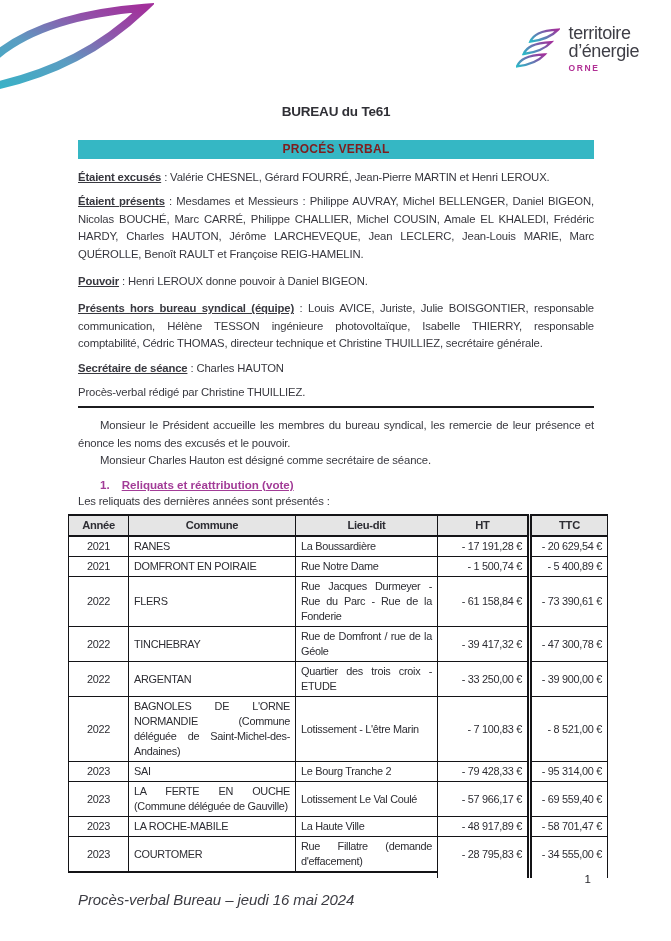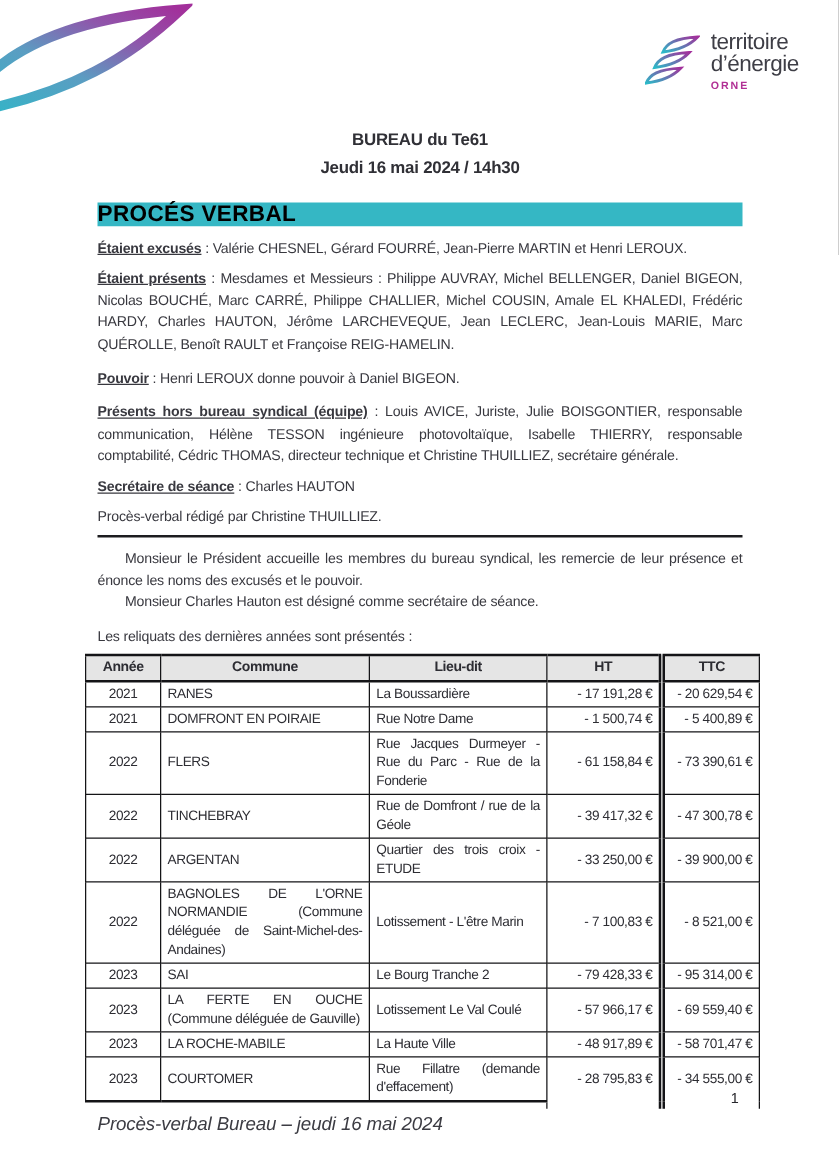--- a/index.html
+++ b/index.html
@@ -14,22 +14,22 @@
   .brand { position:absolute; right:32px; top:24px; display:flex; gap:9px; align-items:flex-start; }
   .brand-leaves { width:44px; height:52px; margin-top:4px; }
   .brand-text { line-height:18px; font-size:18px; letter-spacing:-0.4px; color:#3e3e46; font-weight:normal; }
   .brand-sub { font-size:8.5px; letter-spacing:1.6px; font-weight:bold; color:var(--magenta,#b13095); margin-top:3px; }
   
   .doc { position:absolute; left:78px; top:104px; width:516px; }
   .title { text-align:center; font-weight:bold; font-size:13.5px; letter-spacing:-0.2px; color:#303036; }
   .title2 { margin-top:7px; }
   .banner {
     margin-top:21px; height:19px; line-height:19px;
-    background:var(--teal,#35b7c4); color:#000000;
-    text-align:left; font-weight:bold; font-size:18px; letter-spacing:0.3px;
+    background:var(--teal,#35b7c4); color:#7f1d1d;
+    text-align:center; font-weight:bold; font-size:12px; letter-spacing:0.3px;
   }
   .p { margin:0; margin-top:10px; text-align:justify; font-size:11.3px; line-height:17.4px; letter-spacing:-0.15px; }
   .p.tight { margin-top:7px; }
   .lbl { font-weight:bold; text-decoration:underline; }
   .divider { margin-top:5px; border:none; border-top:2px solid #1c1c1f; }
   .indent { text-indent:22px; }
   .p.nogap { margin-top:0; }
   .section { margin-top:8px; padding-left:22px; font-size:11.6px; font-weight:bold; color:var(--purple,#a23c97); }
   .section-title { text-decoration:underline; margin-left:12px; }
   .section + .p { margin-top:2px; }
@@ -95,41 +95,41 @@
     </svg>
     <div>
       <div class="brand-text">territoire</div>
       <div class="brand-text">d’énergie</div>
       <div class="brand-sub">ORNE</div>
     </div>
   </div>
 
   <div class="doc">
     <div class="title">BUREAU du Te61</div>
-    <div class="title title2">Jeudi 16 mai 2024 / 14h30</div>
 
     <div class="banner">PROCÉS VERBAL</div>
 
     <p class="p"><span class="lbl">Étaient excusés</span><span> : Valérie CHESNEL, Gérard FOURRÉ, Jean-Pierre MARTIN et Henri LEROUX.</span></p>
 
     <p class="p tight"><span class="lbl">Étaient présents</span><span> : Mesdames et Messieurs : Philippe AUVRAY, Michel BELLENGER, Daniel BIGEON, Nicolas BOUCHÉ, Marc CARRÉ, Philippe CHALLIER, Michel COUSIN, Amale EL KHALEDI, Frédéric HARDY, Charles HAUTON, Jérôme LARCHEVEQUE, Jean LECLERC, Jean-Louis MARIE, Marc QUÉROLLE, Benoît RAULT et Françoise REIG-HAMELIN.</span></p>
 
     <p class="p"><span class="lbl">Pouvoir</span><span> : Henri LEROUX donne pouvoir à Daniel BIGEON.</span></p>
 
     <p class="p"><span class="lbl">Présents hors bureau syndical (équipe)</span><span> : Louis AVICE, Juriste, Julie BOISGONTIER, responsable communication, Hélène TESSON ingénieure photovoltaïque, Isabelle THIERRY, responsable comptabilité, Cédric THOMAS, directeur technique et Christine THUILLIEZ, secrétaire générale.</span></p>
 
     <p class="p tight"><span class="lbl">Secrétaire de séance</span><span> : Charles HAUTON</span></p>
 
     <p class="p tight">Procès-verbal rédigé par Christine THUILLIEZ.</p>
 
     <hr class="divider">
 
     <p class="p indent" style="margin-top:9px">Monsieur le Président accueille les membres du bureau syndical, les remercie de leur présence et énonce les noms des excusés et le pouvoir.</p>
     <p class="p indent nogap">Monsieur Charles Hauton est désigné comme secrétaire de séance.</p>
 
+    <div class="section"><span>1.</span><span class="section-title">Reliquats et réattribution (vote)</span></div>
 
     <p class="p">Les reliquats des dernières années sont présentés :</p>
 
     <table class="reliquats">
       <colgroup>
         <col style="width:60px">
           <col style="width:167px">
           <col style="width:142px">
           <col style="width:92px">
           <col style="width:78px">

